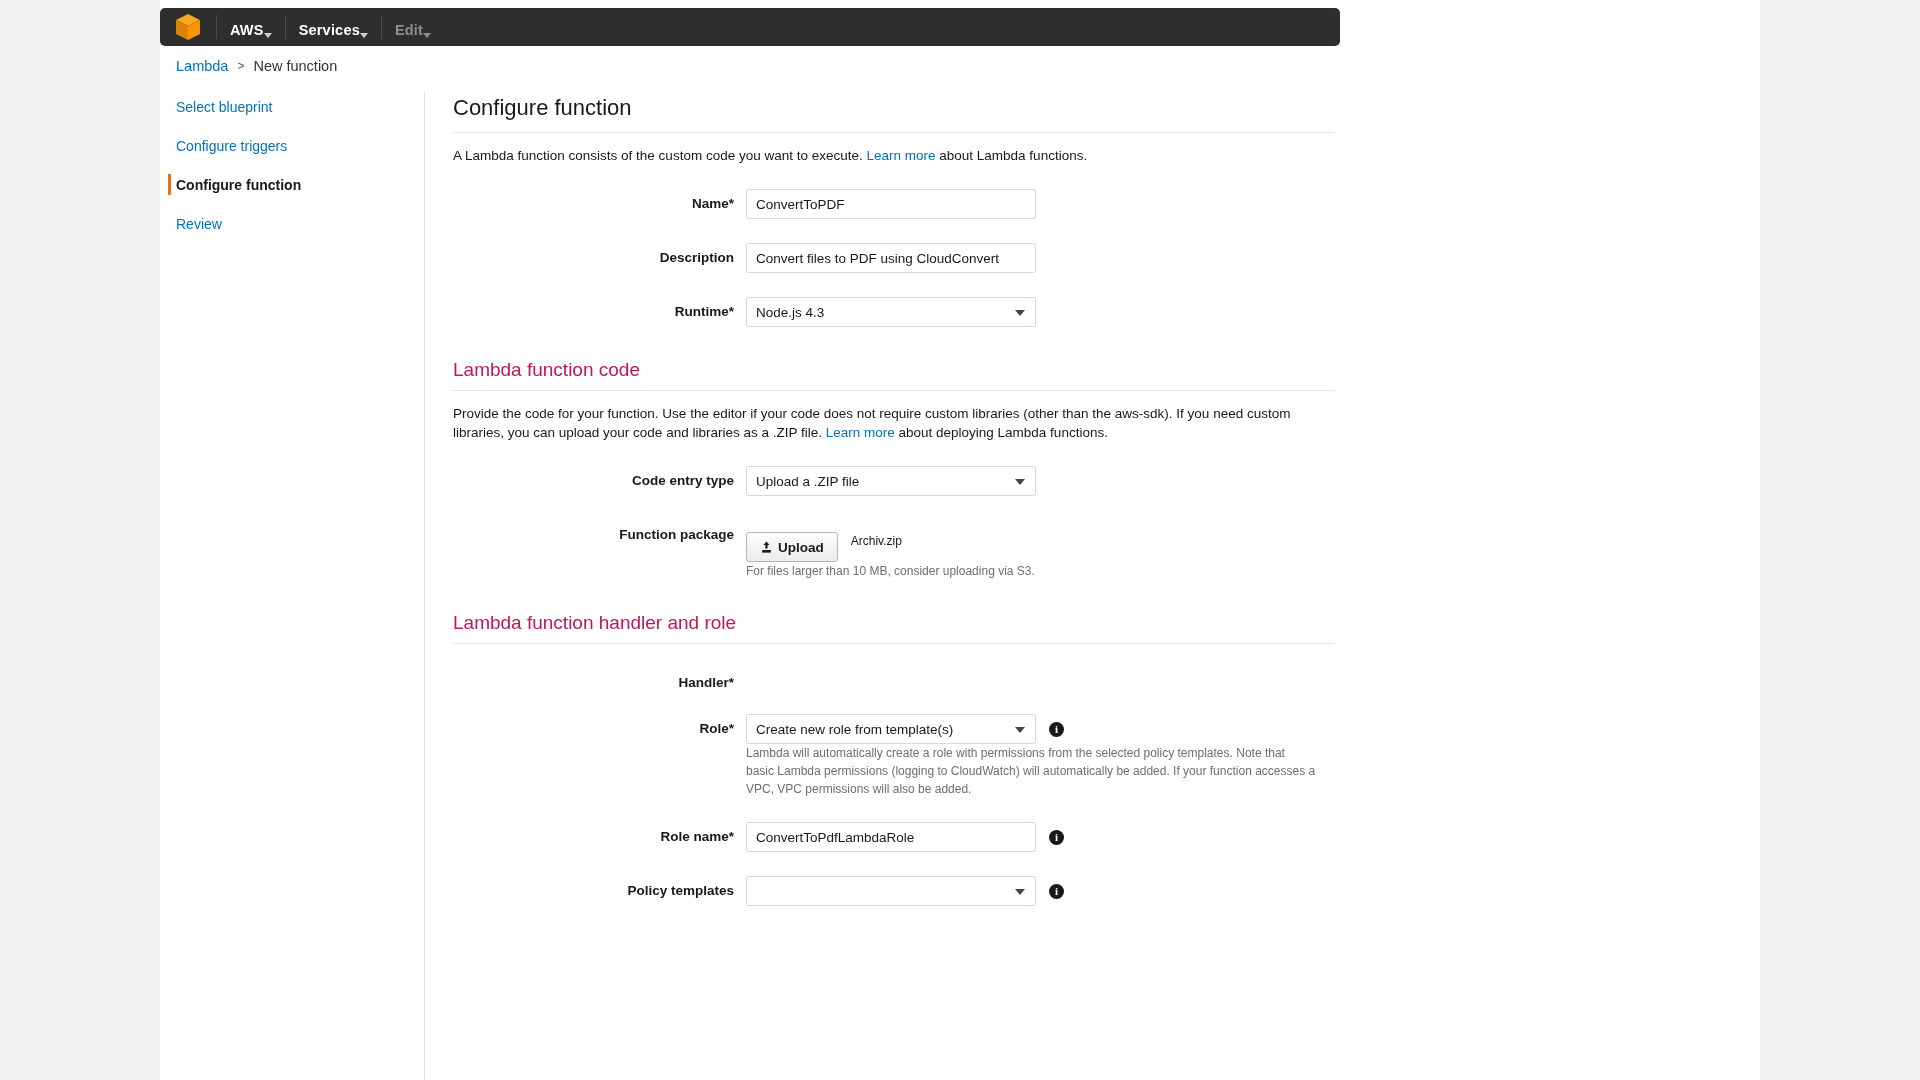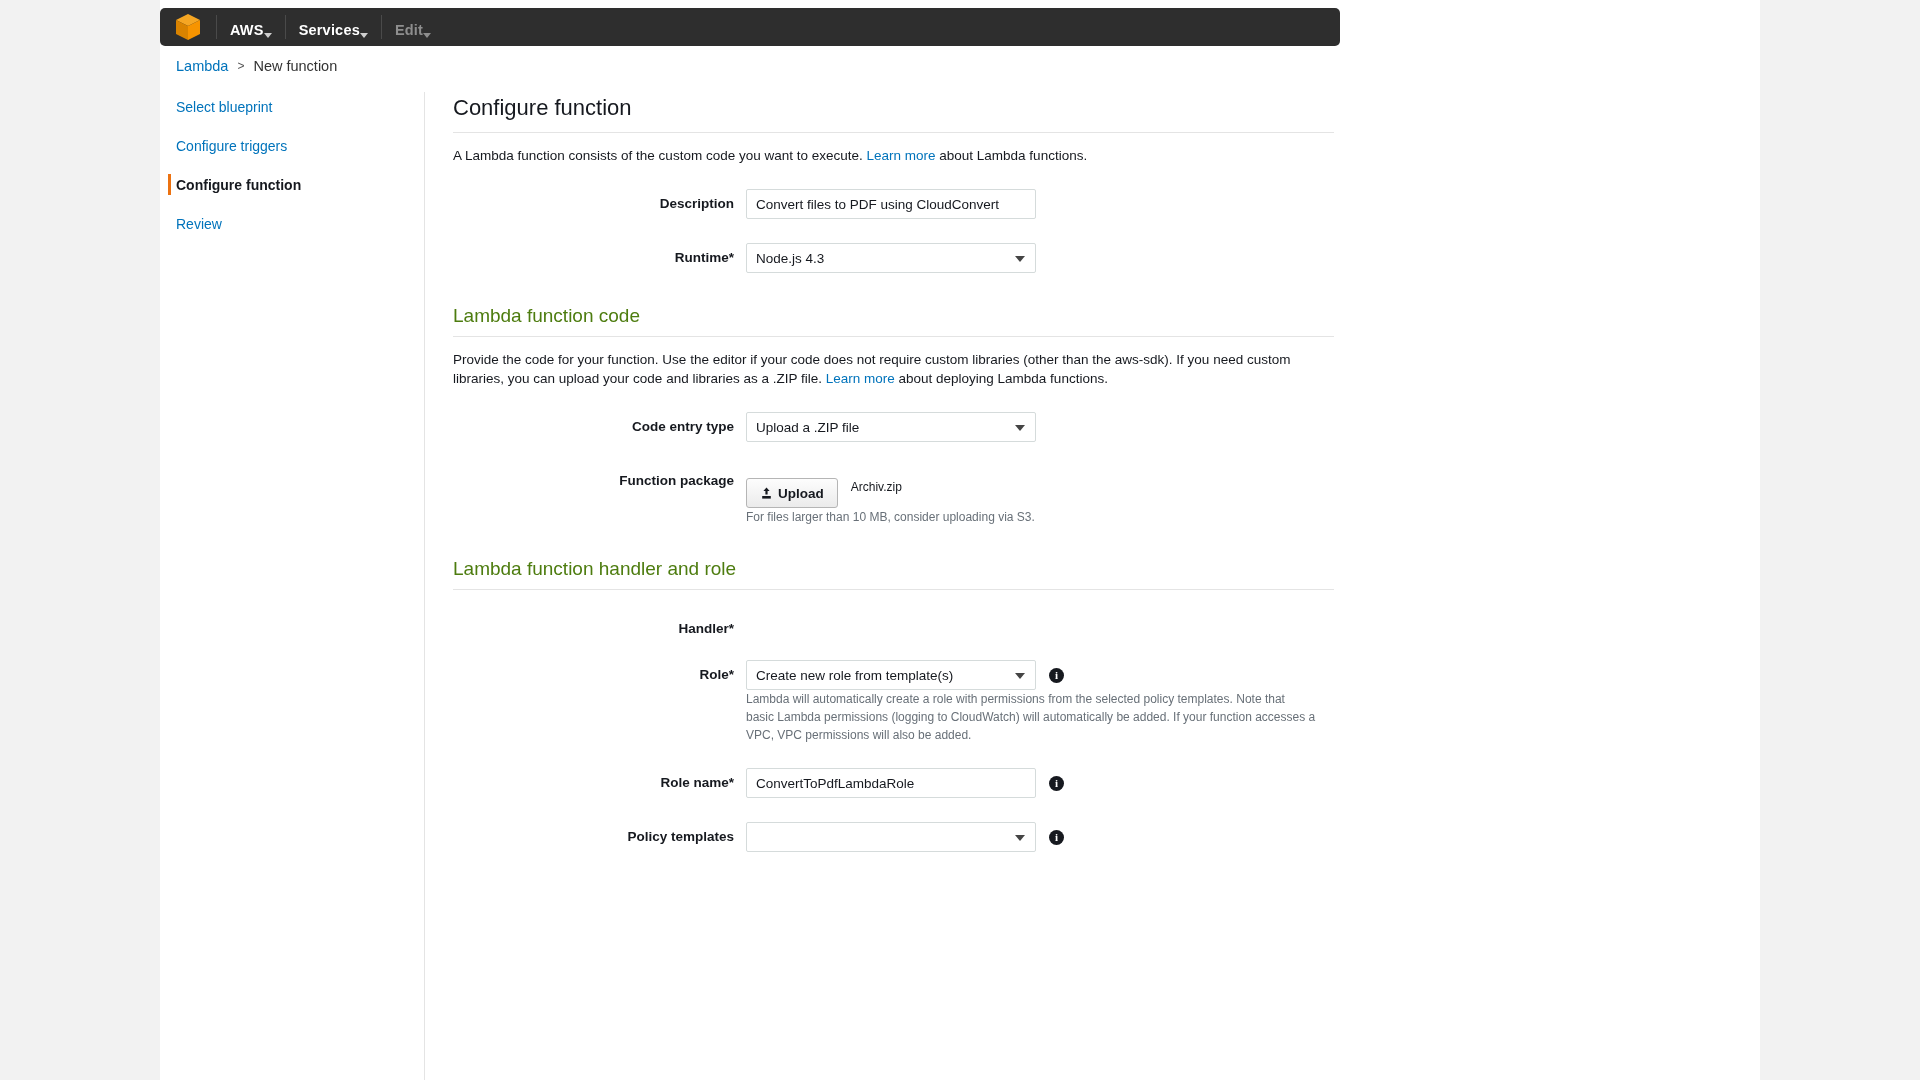--- a/index.html
+++ b/index.html
@@ -112,21 +112,21 @@
     font-weight: normal;
     color: #16191f;
     padding-bottom: 11px;
     border-bottom: 1px solid #e4e4e4;
     width: 881px;
   }
   h2.sub-title {
     margin: 0;
     font-size: 19px;
     font-weight: normal;
-    color: #4d7c0f;
+    color: #be185d;
     padding-bottom: 9px;
     border-bottom: 1px solid #e4e4e4;
     width: 881px;
   }
   .intro {
     margin: 13px 0 0 0;
     font-size: 13.5px;
     line-height: 19px;
     color: #16191f;
     width: 870px;
@@ -269,20 +269,26 @@
   <div class="v-divider"></div>
 
   <div class="content">
 
     <h1 class="section-title">Configure function</h1>
 
     <p class="intro">
       <span>A Lambda function consists of the custom code you want to execute. </span><a href="#">Learn more</a><span> about Lambda functions.</span>
     </p>
 
+    <div class="form-row">
+      <div class="form-label">Name*</div>
+      <div class="field-col">
+        <input class="text-input" type="text" value="ConvertToPDF" style="">
+      </div>
+    </div>
 
     <div class="form-row">
       <div class="form-label">Description</div>
       <div class="field-col">
         <input class="text-input" type="text" value="Convert files to PDF using CloudConvert" style="">
       </div>
     </div>
 
     <div class="form-row">
       <div class="form-label">Runtime*</div>

